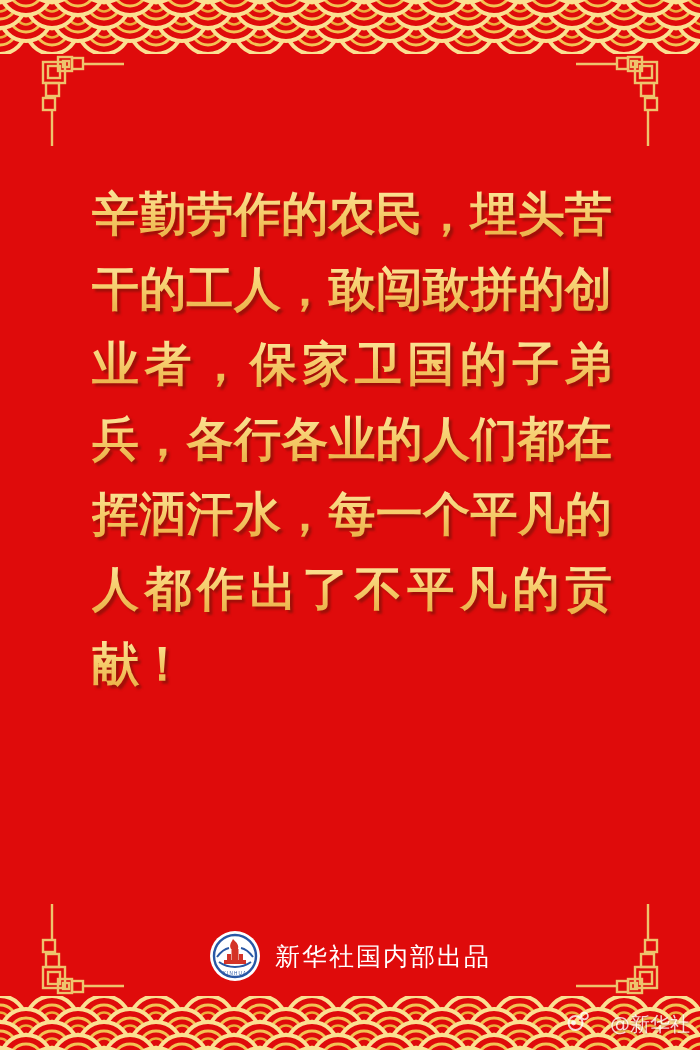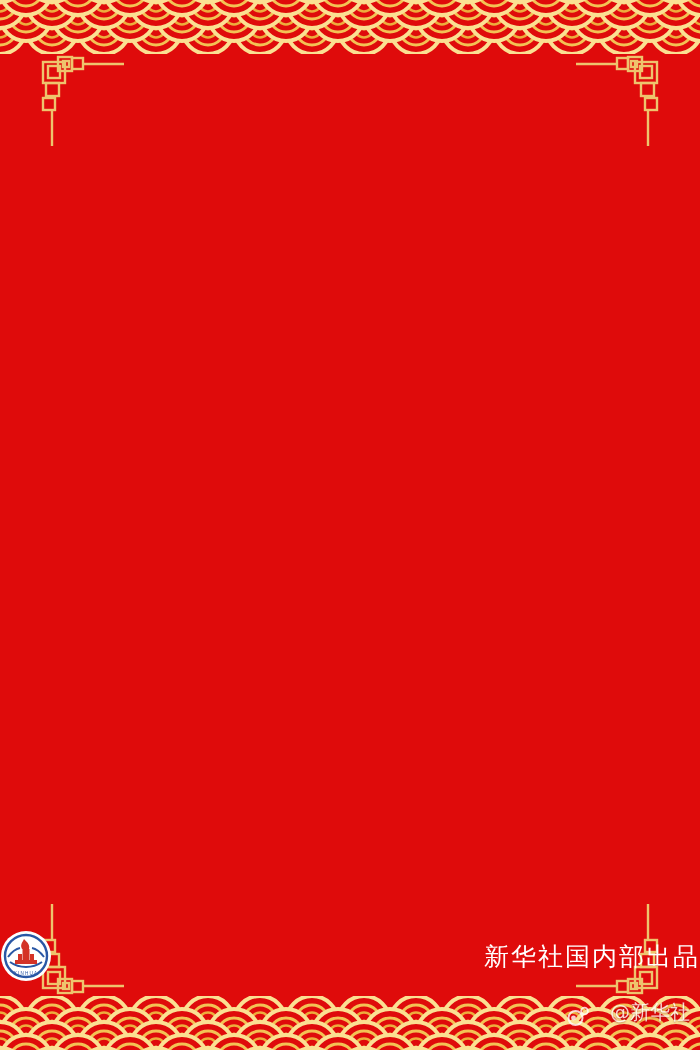--- a/index.html
+++ b/index.html
@@ -35,28 +35,28 @@
   }
   .quote-line.last{text-align:left;text-align-last:left;}
   .caption{
     position:absolute;left:0;top:799px;width:700px;z-index:3;
     text-align:center;font-size:30px;font-weight:bold;letter-spacing:1px;
     color:var(--caption-gold);
     text-shadow:2px 3px 2px rgba(110,15,0,0.5);
   }
   .publisher-row{
     position:absolute;left:0;top:928px;width:700px;height:56px;z-index:3;
-    display:flex;align-items:center;justify-content:space-between;gap:14px;
+    display:flex;align-items:center;justify-content:center;gap:14px;
   }
   .publisher-label{
     color:#ffffff;font-size:25px;letter-spacing:2px;font-weight:500;
   }
   .watermark{
-    position:absolute;right:10px;bottom:24px;z-index:4;
-    display:flex;align-items:flex-end;gap:20px;opacity:0.8;
+    position:absolute;right:10px;bottom:12px;z-index:4;
+    display:flex;align-items:flex-start;gap:20px;opacity:0.8;
   }
   .watermark-label{color:#ffffff;font-size:20px;text-shadow:0 1px 2px rgba(120,20,10,.6);}
 </style>
 </head>
 <body>
 
 <div class="poster">
 
   <svg class="band band-top" id="band-top" viewBox="0 0 700 54" preserveAspectRatio="none">
       <g>
@@ -1013,20 +1013,29 @@
         <rect x="1" y="44" width="12" height="12"></rect>
         <path d="M10,56 V92"></path>
       </g>
     </defs>
     <use href="#corner-motif" transform="translate(42,54)"></use>
     <use href="#corner-motif" transform="translate(658,54) scale(-1,1)"></use>
     <use href="#corner-motif" transform="translate(42,996) scale(1,-1)"></use>
     <use href="#corner-motif" transform="translate(658,996) scale(-1,-1)"></use>
   </svg>
 
+  <div class="quote">
+    <div class="quote-line">辛勤劳作的农民，埋头苦</div>
+    <div class="quote-line">干的工人，敢闯敢拼的创</div>
+    <div class="quote-line">业者，保家卫国的子弟</div>
+    <div class="quote-line">兵，各行各业的人们都在</div>
+    <div class="quote-line">挥洒汗水，每一个平凡的</div>
+    <div class="quote-line">人都作出了不平凡的贡</div>
+    <div class="quote-line last">献！</div>
+  </div>
 
 
   <div class="publisher-row">
     <svg width="52" height="52" viewBox="0 0 52 52">
       <circle cx="26" cy="26" r="25" fill="#ffffff"></circle>
       <circle cx="26" cy="26" r="21" fill="none" stroke="var(--logo-blue,#2a57a5)" stroke-width="2.4"></circle>
       <path d="M8,27 q6,-8 12,-9 M44,27 q-6,-8 -12,-9" fill="none" stroke="var(--logo-blue,#2a57a5)" stroke-width="2"></path>
       <path d="M10,32 q7,5 16,5 q9,0 16,-5" fill="none" stroke="var(--logo-blue,#2a57a5)" stroke-width="2"></path>
       <g fill="var(--logo-red,#d43327)">
         <path d="M24,9 c4,4 6,6 5,10 h-7 c-2,-4 0,-6 2,-10 z"></path>

